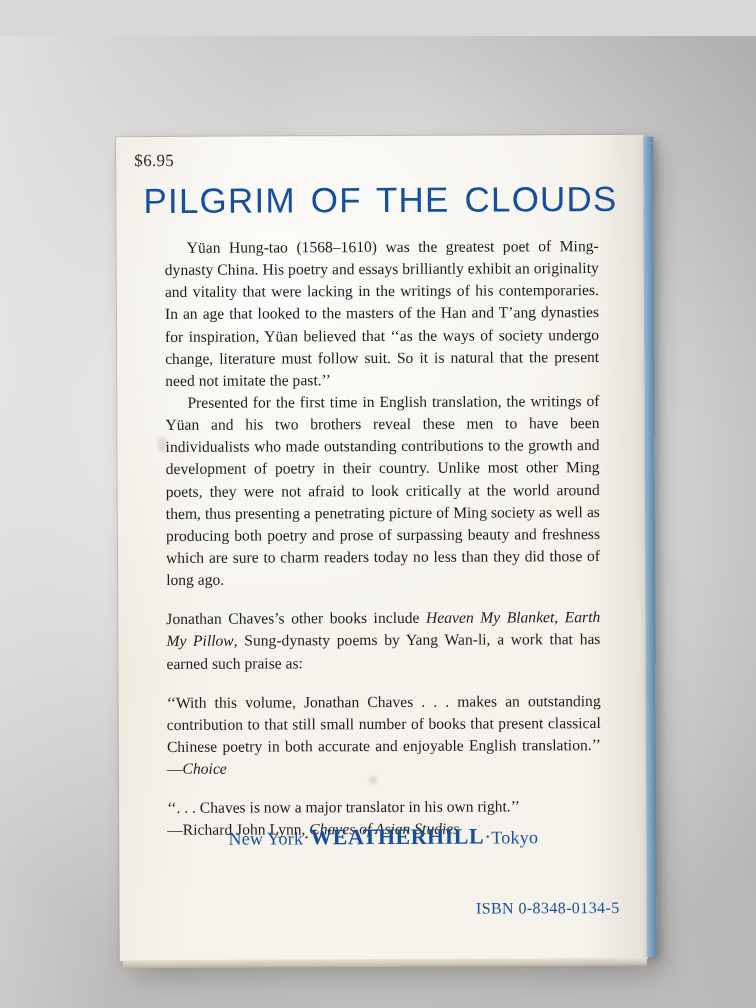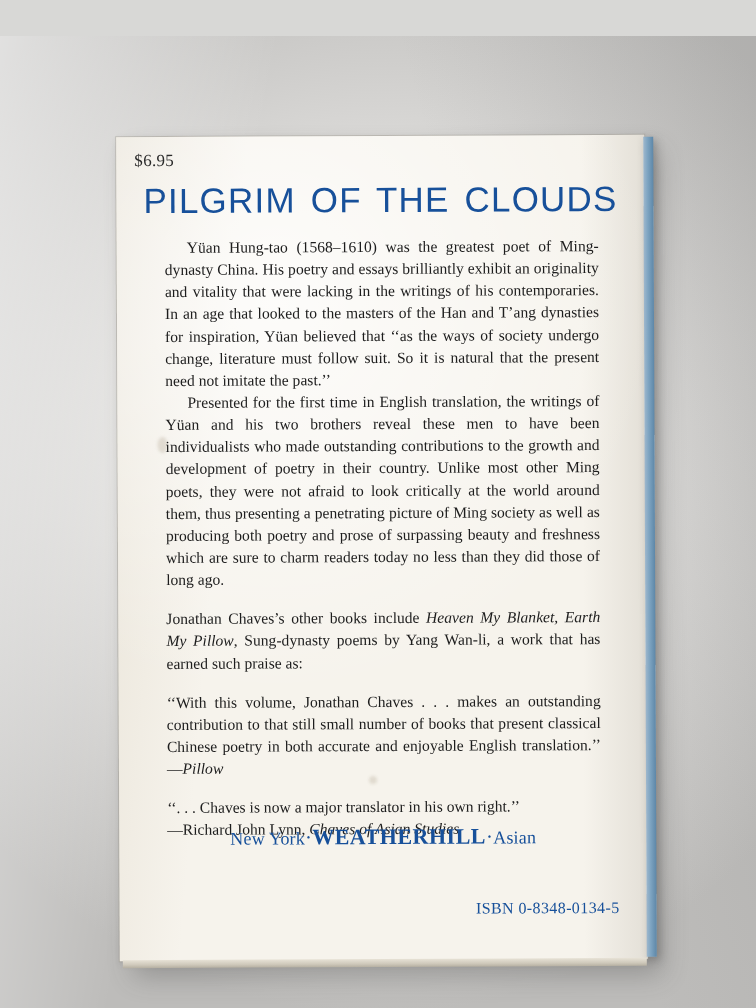--- a/index.html
+++ b/index.html
@@ -174,28 +174,28 @@
 
       <p class="para indent">Yüan Hung-tao (1568–1610) was the greatest poet of Ming-dynasty China. His poetry and essays brilliantly exhibit an originality and vitality that were lacking in the writings of his contemporaries. In an age that looked to the masters of the Han and T’ang dynasties for inspiration, Yüan believed that ‘‘as the ways of society undergo change, literature must follow suit. So it is natural that the present need not imitate the past.’’</p>
       <p class="para indent">Presented for the first time in English translation, the writings of Yüan and his two brothers reveal these men to have been individualists who made outstanding contributions to the growth and development of poetry in their country. Unlike most other Ming poets, they were not afraid to look critically at the world around them, thus presenting a penetrating picture of Ming society as well as producing both poetry and prose of surpassing beauty and freshness which are sure to charm readers today no less than they did those of long ago.</p>
 
       <div class="gap-lg"></div>
 
       <p class="para"><span>Jonathan Chaves’s other books include </span><em class="italic">Heaven My Blanket, Earth My Pillow</em><span>, Sung-dynasty poems by Yang Wan-li, a work that has earned such praise as:</span></p>
 
       <div class="gap-lg"></div>
 
-      <p class="para"><span>‘‘With this volume, Jonathan Chaves . . . makes an outstanding contribution to that still small number of books that present classical Chinese poetry in both accurate and enjoyable English translation.’’ —</span><em class="italic">Pillow</em></p>
+      <p class="para"><span>‘‘With this volume, Jonathan Chaves . . . makes an outstanding contribution to that still small number of books that present classical Chinese poetry in both accurate and enjoyable English translation.’’ —</span><em class="italic">Choice</em></p>
 
       <div class="gap-lg"></div>
 
       <p class="para"><span>‘‘. . . Chaves is now a major translator in his own right.’’</span><br><span>—Richard John Lynn, </span><em class="italic">Chaves of Asian Studies</em></p>
 
     </div>
 
     <div class="publisher">
-      <span class="small">New York</span><span>·</span><span class="big">WEATHERHILL</span><span>·</span><span class="small">Asian</span>
+      <span class="small">New York</span><span>·</span><span class="big">WEATHERHILL</span><span>·</span><span class="small">Tokyo</span>
     </div>
 
     <div class="isbn">ISBN 0-8348-0134-5</div>
 
   </div>
 </div>
 
 </body></html>

